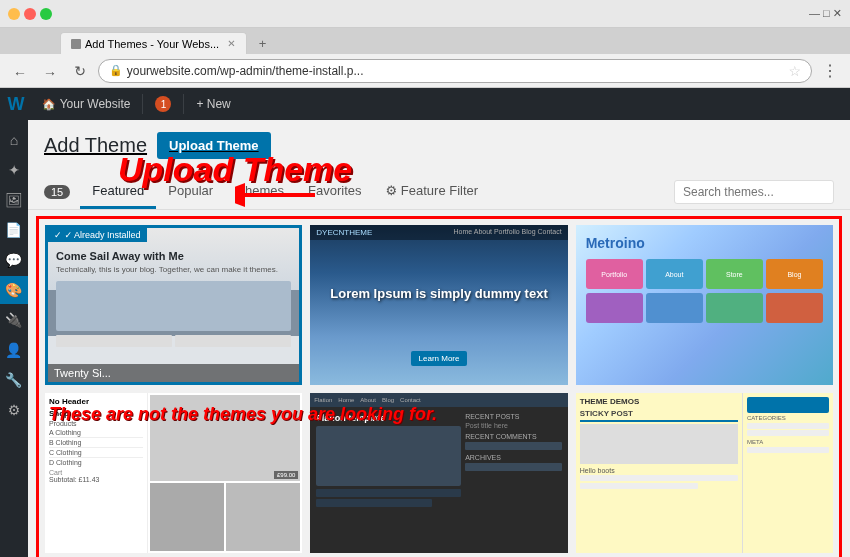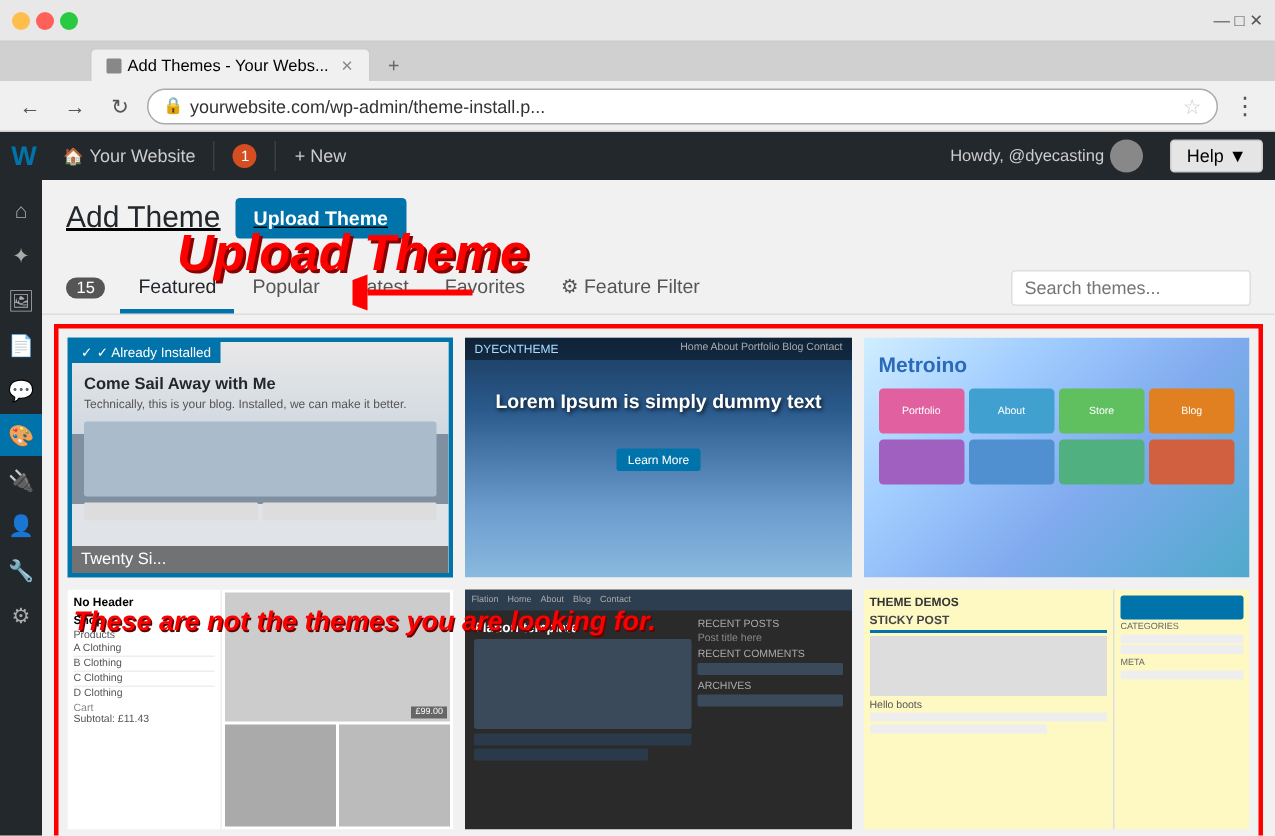--- a/index.html
+++ b/index.html
@@ -323,29 +323,20 @@
       <span>Your Website</span>
     </div>
     <div class="wp-adminbar-separator"></div>
     <div class="wp-adminbar-item">
       <span class="notification-badge">1</span>
     </div>
     <div class="wp-adminbar-separator"></div>
     <div class="wp-adminbar-item">
       <span>+ New</span>
     </div>
-    <div style="margin-left:auto;display:flex;align-items:center;gap:8px;padding-right:8px;">
-      <span class="wp-adminbar-item">
-        <span style="color:#ccc;font-size:11px;">Howdy, @dyecasting</span>
-        <span style="width:22px;height:22px;background:#888;border-radius:50%;display:inline-block;"></span>
-      </span>
-      <button class="help-btn">
-        <span>Help ▼</span>
-      </button>
-    </div>
   </div>
 
   <div class="wp-wrapper">
 
     <div class="wp-sidebar">
       <div class="sidebar-icon">⌂</div>
       <div class="sidebar-icon">✦</div>
       <div class="sidebar-icon">🖼</div>
       <div class="sidebar-icon">📄</div>
       <div class="sidebar-icon">💬</div>
@@ -366,21 +357,21 @@
 
       <div class="wp-tabs">
         <span class="tab-count">15</span>
         <div class="wp-tab active">
           <span>Featured</span>
         </div>
         <div class="wp-tab">
           <span>Popular</span>
         </div>
         <div class="wp-tab">
-          <span>Latest</span>
+          <span>Themes</span>
         </div>
         <div class="wp-tab">
           <span>Favorites</span>
         </div>
         <div class="wp-tab">
           <span>⚙ Feature Filter</span>
         </div>
         <input class="search-themes" type="text" placeholder="Search themes..." style="">
       </div>
 
@@ -391,38 +382,38 @@
         <div class="themes-grid" style="padding:6px;">
 
           <div class="theme-card theme-card-installed">
             <div style="position:absolute;top:0;left:0;background:#0073aa;color:white;font-size:9px;padding:2px 6px;z-index:2;display:flex;align-items:center;gap:3px;">
               <span>✓</span>
               <span>✓ Already Installed</span>
             </div>
             <div class="theme-img-1">
               <div style="padding:22px 8px 6px;">
                 <div style="font-size:11px;font-weight:bold;color:#23282d;margin-bottom:3px;">Come Sail Away with Me</div>
-                <div style="font-size:8px;color:#555;line-height:1.3;">Technically, this is your blog. Installed, we can make it better.</div>
+                <div style="font-size:8px;color:#555;line-height:1.3;">Technically, this is your blog. Together, we can make it themes.</div>
                 <div style="background:#aabbcc;height:50px;margin-top:6px;border-radius:2px;"></div>
                 <div style="display:grid;grid-template-columns:1fr 1fr;gap:3px;margin-top:4px;">
                   <div style="background:#ddd;height:12px;border-radius:1px;"></div>
                   <div style="background:#ddd;height:12px;border-radius:1px;"></div>
                 </div>
               </div>
             </div>
             <div class="theme-name-overlay">Twenty Si...</div>
           </div>
 
           <div class="theme-card">
             <div class="theme-img-2">
               <div style="background:rgba(0,0,0,0.4);padding:3px 6px;font-size:8px;color:#aaddff;display:flex;justify-content:space-between;">
                 <span>DYECNTHEME</span>
                 <span style="color:#aaa;font-size:7px;">Home About Portfolio Blog Contact</span>
               </div>
-              <div style="padding:20px 10px;text-align:center;">
+              <div style="padding:46px 10px;text-align:center;">
                 <div style="font-size:13px;font-weight:bold;color:white;text-shadow:1px 1px 3px rgba(0,0,0,0.8);">Lorem Ipsum is simply dummy text</div>
               </div>
               <div style="display:flex;justify-content:center;margin-top:4px;">
                 <div style="background:#0073aa;color:white;font-size:8px;padding:3px 8px;border-radius:2px;">Learn More</div>
               </div>
             </div>
           </div>
 
           <div class="theme-card">
             <div class="theme-img-3">

